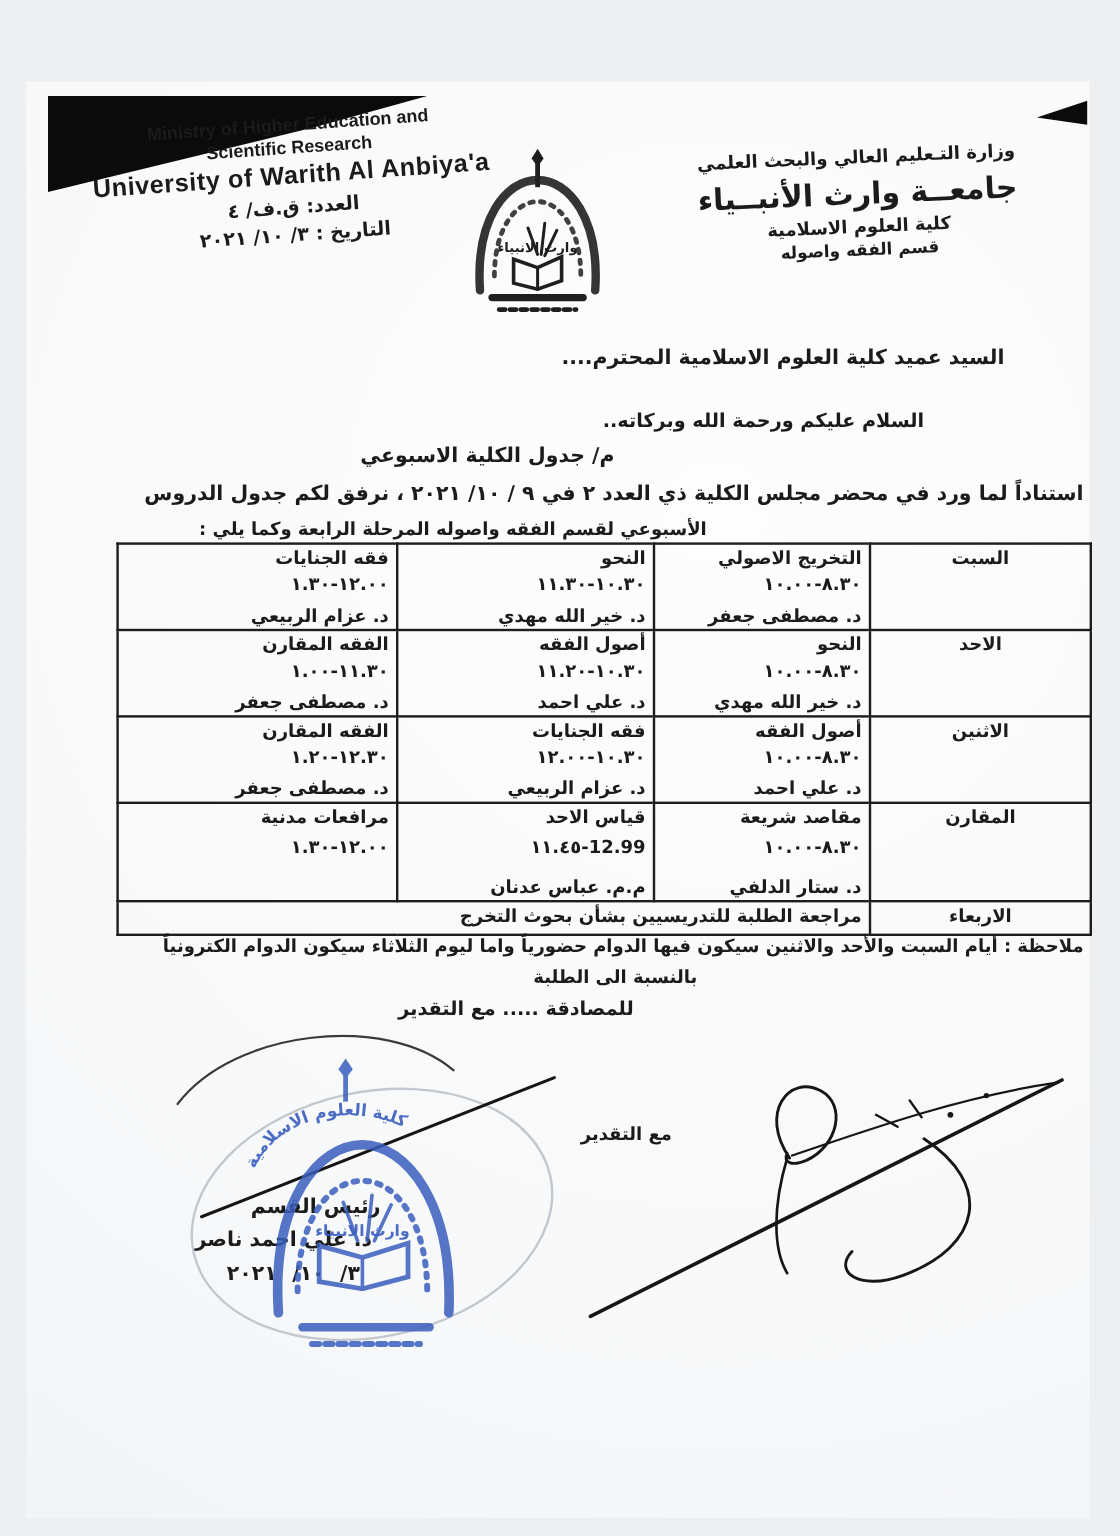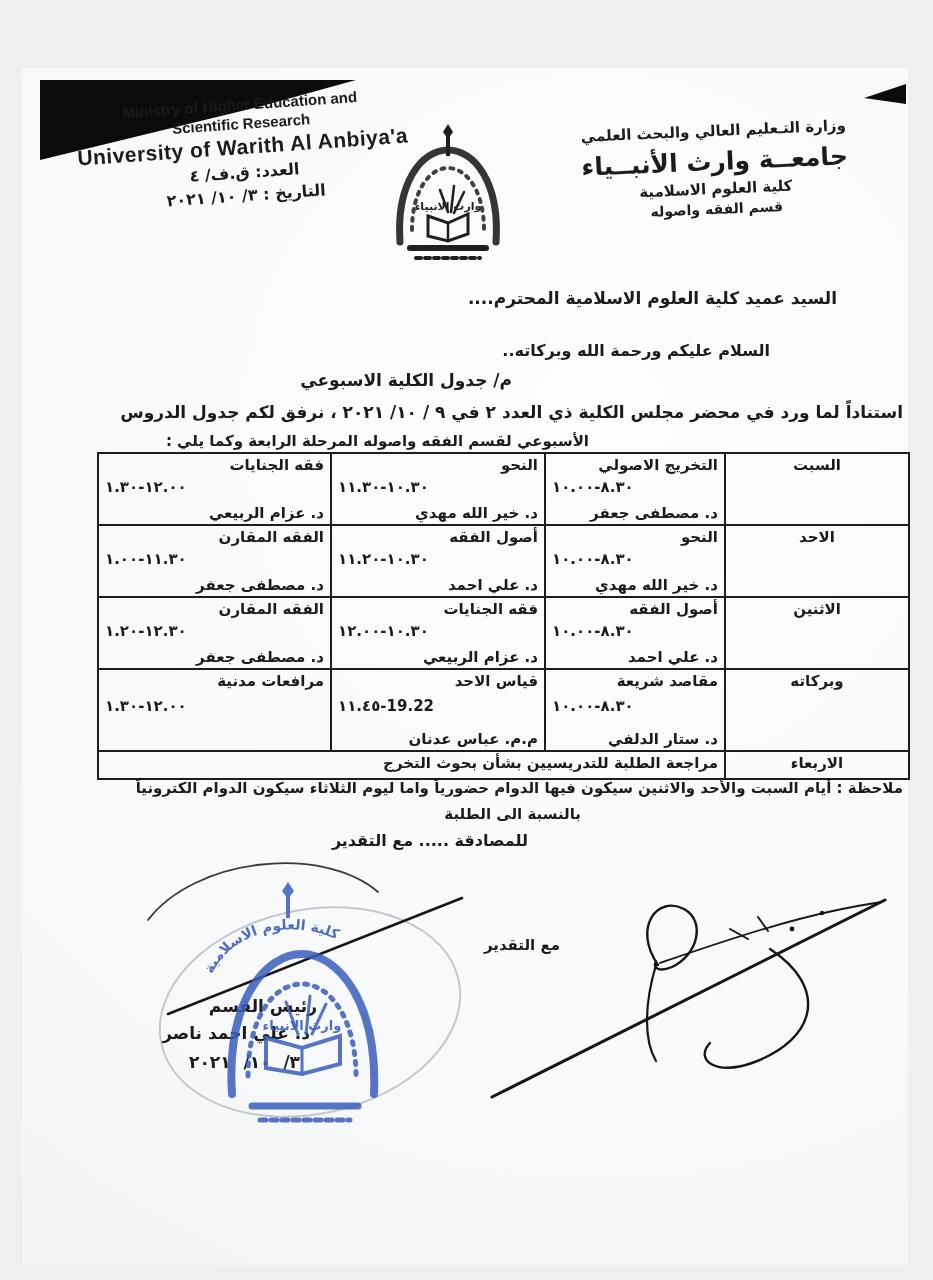--- a/index.html
+++ b/index.html
@@ -36,21 +36,21 @@
   
   table.sched{
     position:absolute;left:97px;top:452px;width:811px;
     border-collapse:collapse;table-layout:fixed;direction:rtl;
     font-size:15px;font-weight:bold;
   }
   table.sched td{border:2px solid #1d1d1d;vertical-align:top;padding:2px 6px;}
   td.day{text-align:center;padding-top:3px;}
   .les{display:grid;grid-template-rows:1fr 1fr 1fr;height:100%;min-height:62px;}
   .les .sub{text-align:right;}
-  .les .tim{text-align:left;}
+  .les .tim{text-align:right;}
   .les .tea{text-align:right;align-self:end;}
   tr.r14 td{height:66px;}
   tr.r4 td{height:76px;}
   tr.r5 td{height:22px;}
   td.wide{ text-align:right;vertical-align:middle;padding-right:8px;}
   
   .note1{right:30px;top:779px;font-size:15px;}
   .note2{right:352px;top:805px;font-size:15px;}
   .approval{right:405px;top:831px;font-size:16px;}
   .regards{right:373px;top:936px;font-size:15px;}
@@ -180,32 +180,32 @@
         </td>
     <td>
           <div class="les">
       <div class="sub">الفقه المقارن</div>
       <div class="tim">١٢.٣٠-١.٢٠</div>
       <div class="tea">د. مصطفى جعفر</div>
           </div>
         </td>
   </tr>
   <tr class="r4">
-    <td class="day">وبركاته</td>
+    <td class="day">المقارن</td>
     <td>
           <div class="les">
       <div class="sub">مقاصد شريعة</div>
       <div class="tim">٨.٣٠-١٠.٠٠</div>
       <div class="tea">د. ستار الدلفي</div>
           </div>
         </td>
     <td>
           <div class="les">
       <div class="sub">قياس الاحد</div>
-      <div class="tim">19.22-١١.٤٥</div>
+      <div class="tim">12.99-١١.٤٥</div>
       <div class="tea">م.م. عباس عدنان</div>
           </div>
         </td>
     <td>
           <div class="les">
       <div class="sub">مرافعات مدنية</div>
       <div class="tim">١٢.٠٠-١.٣٠</div>
       <div class="tea"></div>
           </div>
         </td>

